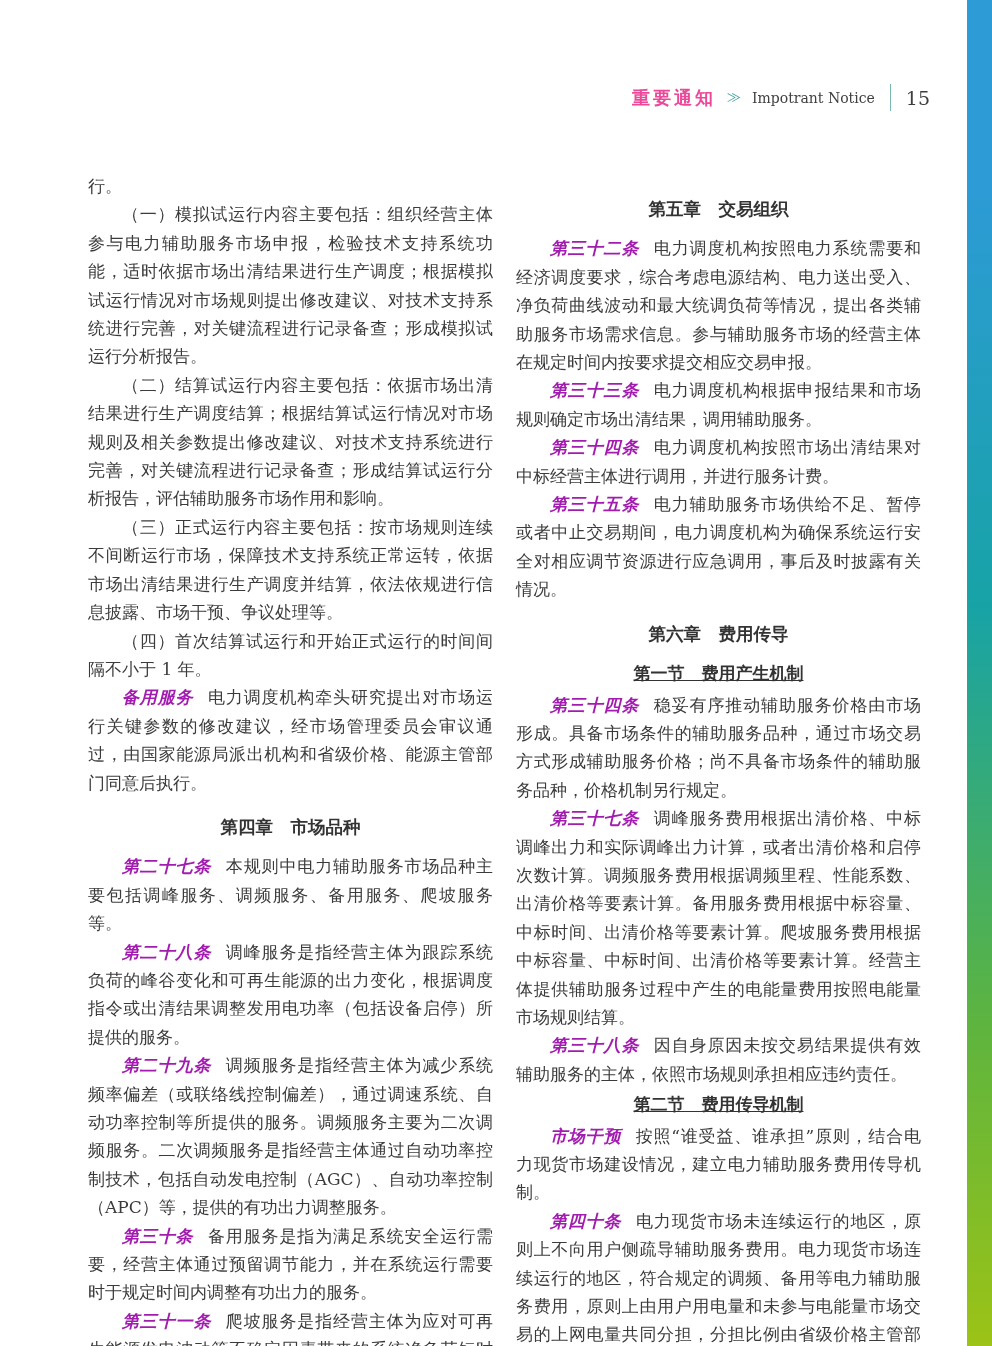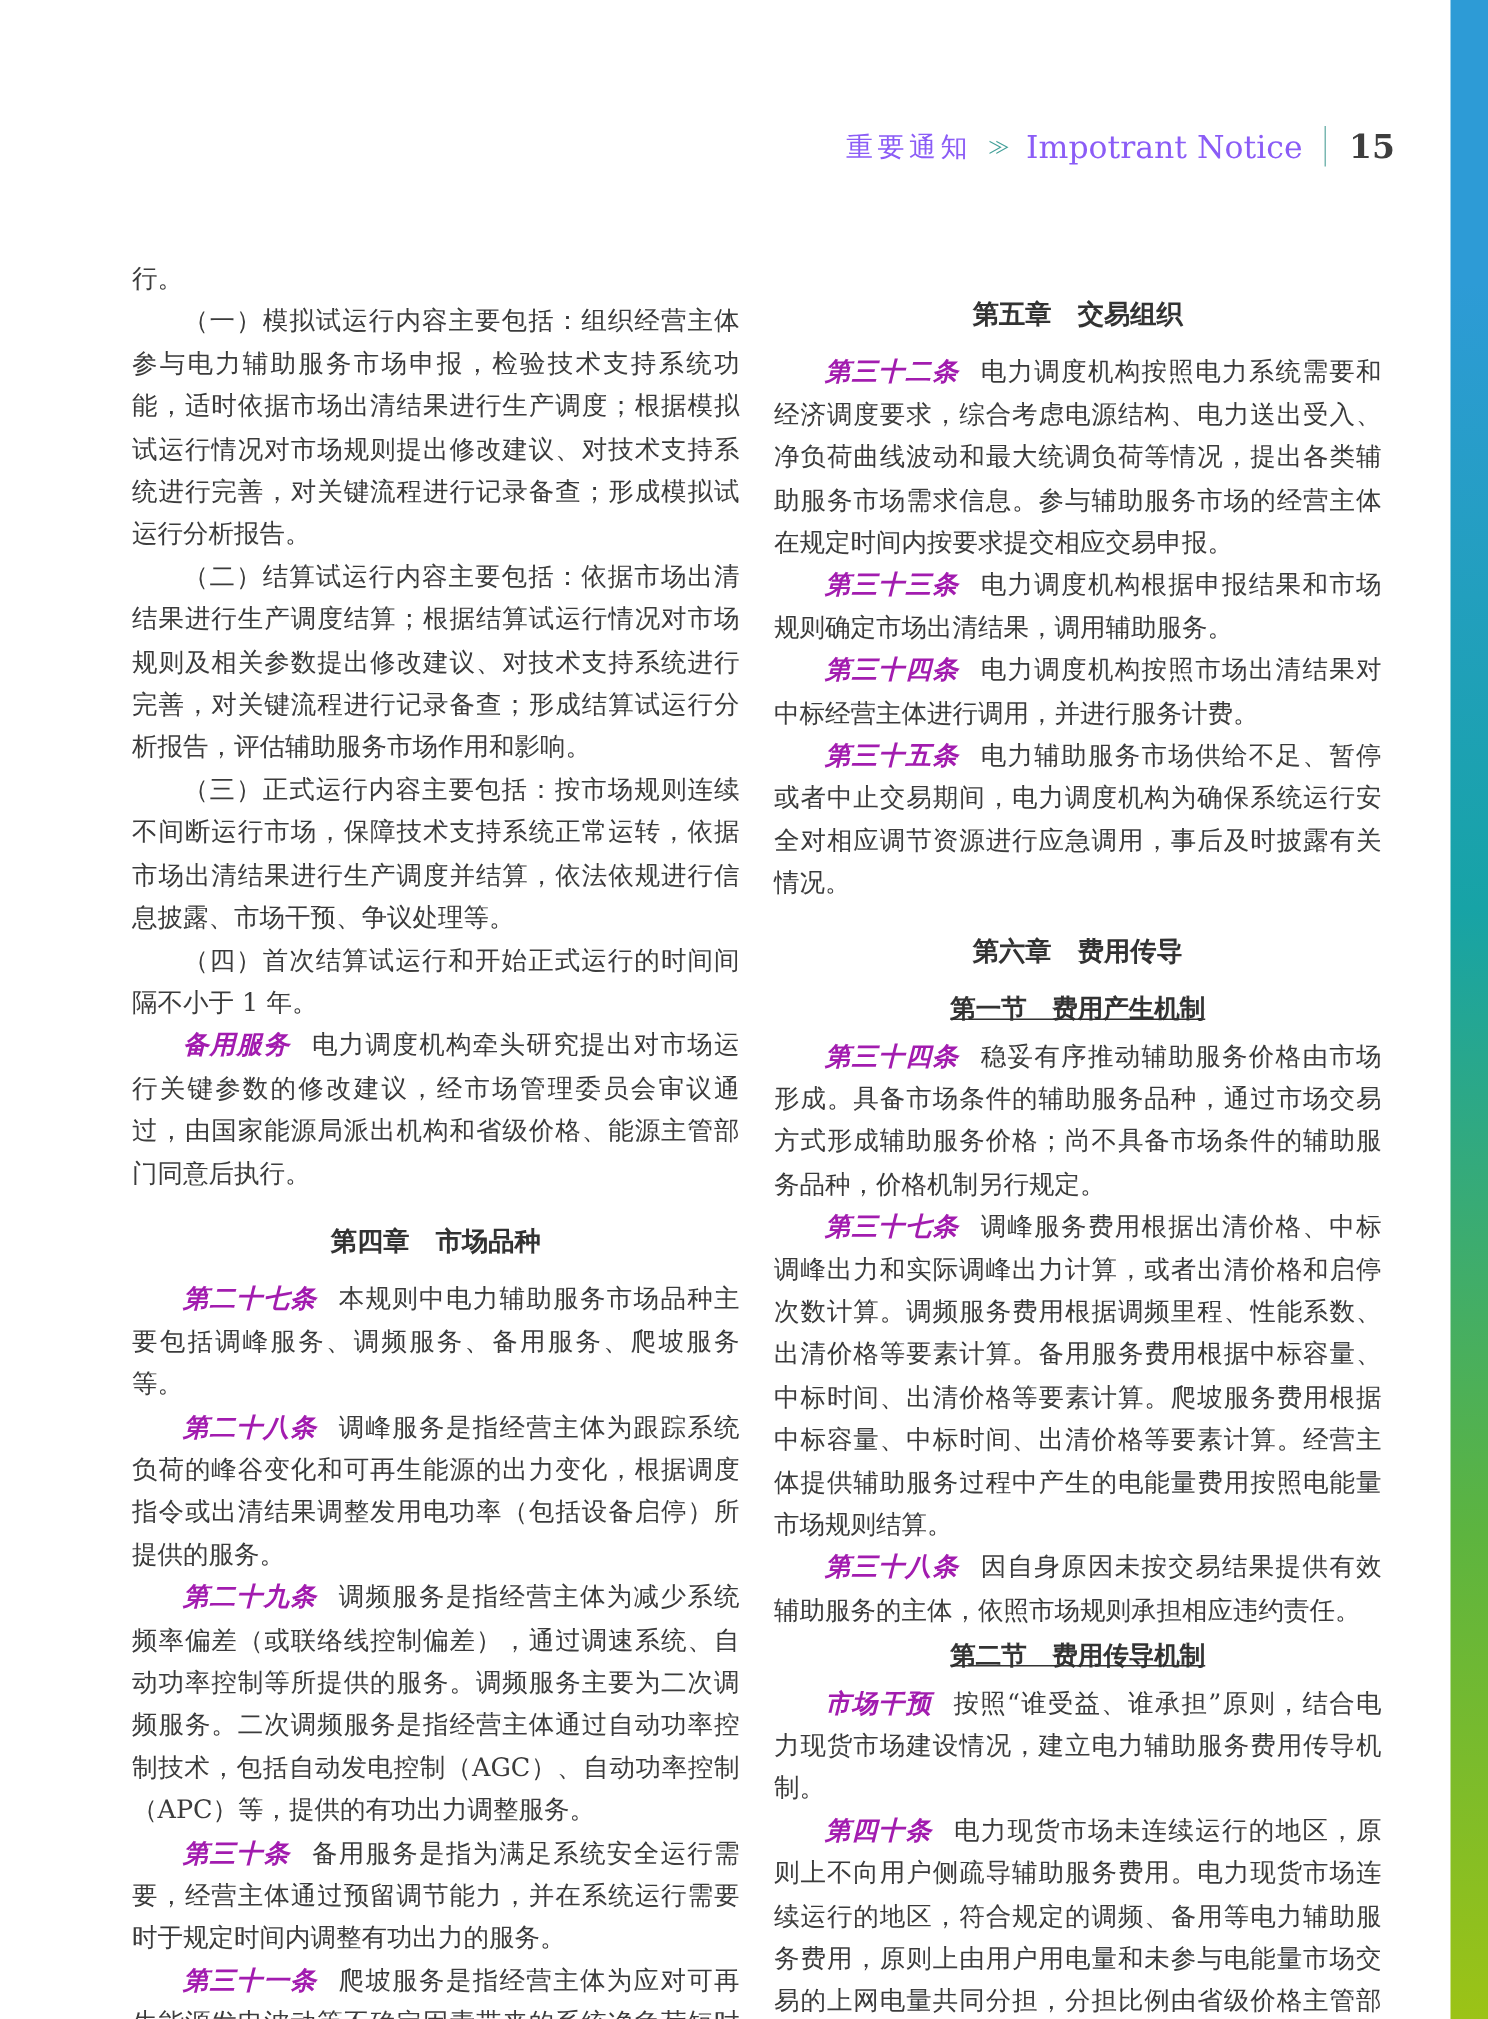--- a/index.html
+++ b/index.html
@@ -11,25 +11,25 @@
   
   .edge-bar{
     position:absolute;top:0;right:0;width:25px;height:1346px;
     background:linear-gradient(180deg,#2d9bd6 0%,#2d9bd6 14%,#17a3a6 45%,#5db43f 76%,#9cc316 100%);
   }
   
   .header{
     position:absolute;top:84px;left:0;right:62px;
     display:flex;justify-content:flex-end;align-items:center;gap:11px;
   }
-  .hdr-zh{font-size:18px;font-weight:400;color:#8b5cf6;letter-spacing:3px;margin-left:48px;}
+  .hdr-zh{font-size:18px;font-weight:700;color:#ec4899;letter-spacing:3px;margin-left:48px;}
   .hdr-chevron{font-size:14px;color:#43a099;transform:scaleY(1.1);}
-  .hdr-en{font-size:21px;color:#8b5cf6;}
+  .hdr-en{font-size:14px;color:#404040;}
   .hdr-divider{width:1px;height:27px;background:#7ab8b2;margin:0 4px;}
-  .hdr-page{font-size:22px;color:#3e3e3e;font-weight:bold;}
+  .hdr-page{font-size:19px;color:#3e3e3e;}
   
   .content{position:absolute;top:172px;left:88px;display:flex;gap:23px;}
   .col{width:405px;font-size:17px;line-height:28.4px;text-align:justify;text-justify:inter-ideograph;}
   .col p{margin:0;}
   .para{text-indent:2em;}
   .noindent{text-indent:0;}
   .lead{font-weight:bold;color:#a21caf;margin-right:.85em;font-style:italic;}
   .chapter{
     display:block;text-align:center;text-indent:0;
     font-family:Liberation Serif, serif;

